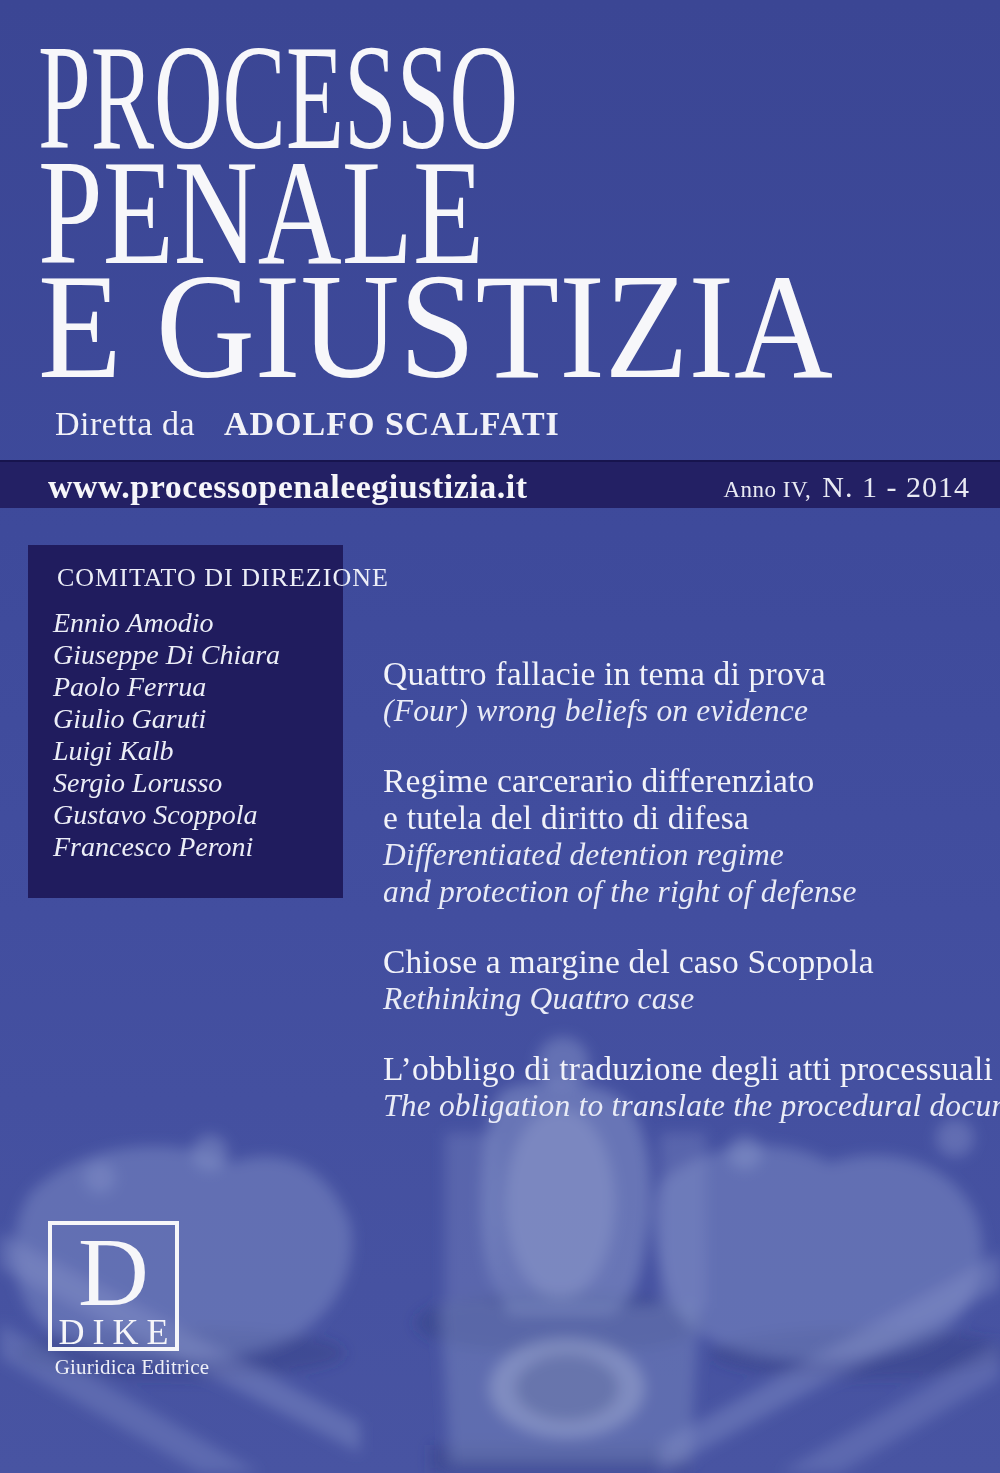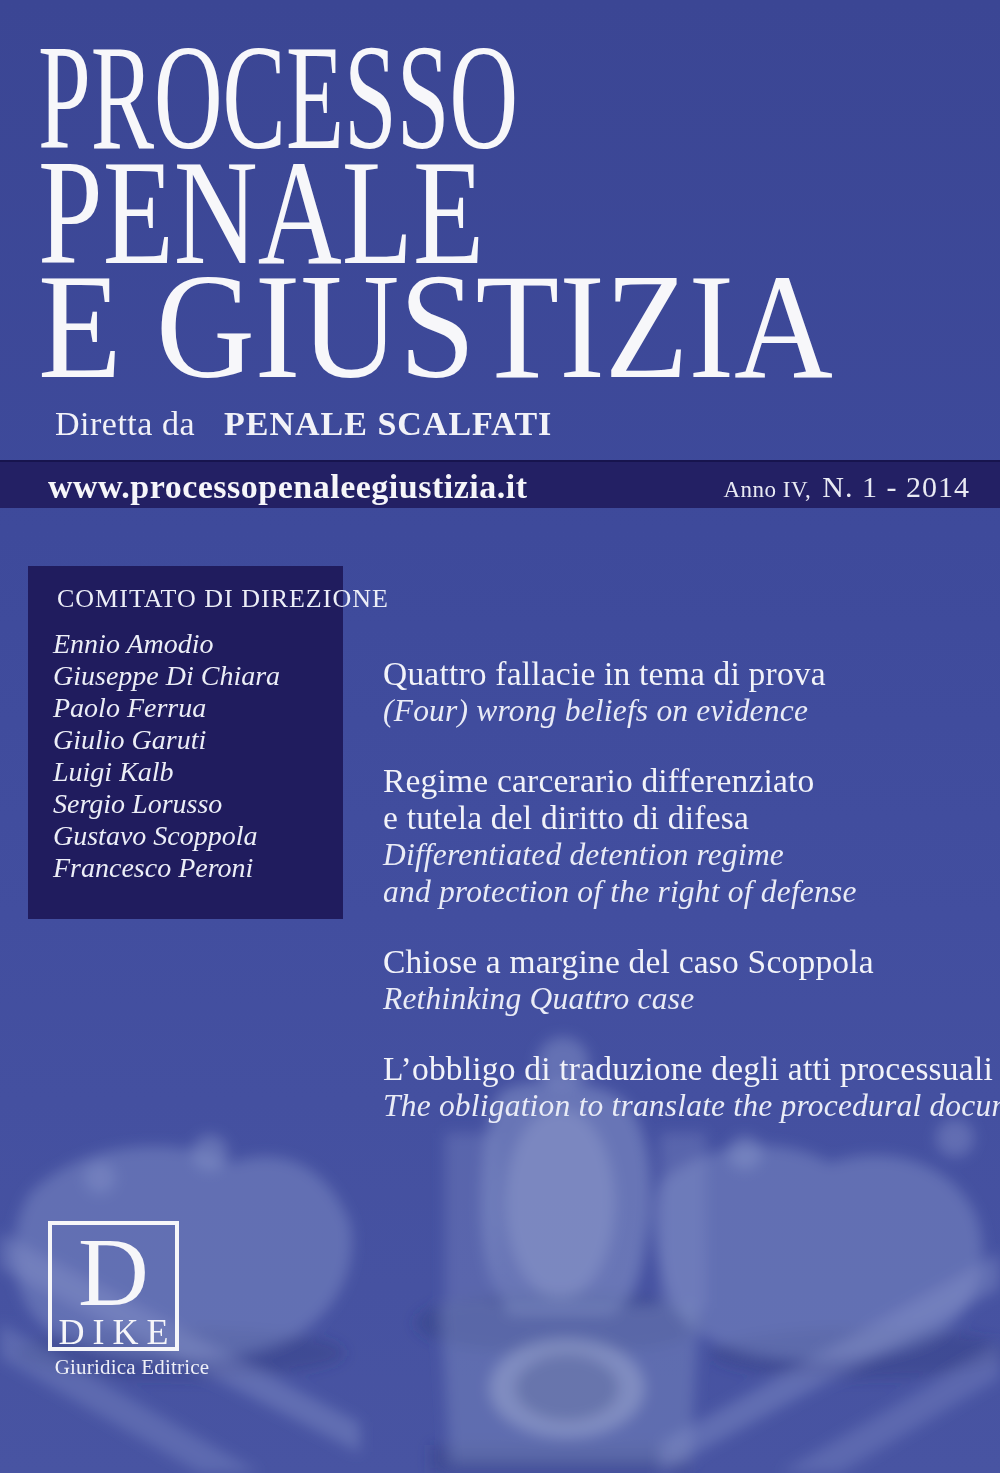--- a/index.html
+++ b/index.html
@@ -34,21 +34,21 @@
     background:#232064;border-top:2px solid #17144e;box-sizing:border-box;
     display:flex;align-items:center;justify-content:space-between;
     padding:4px 30px 0 48px;
   }
   .band .website{font-weight:bold;font-size:34px;letter-spacing:.5px;color:#f6f6fa;}
   .band .issue{display:flex;align-items:baseline;gap:11px;color:#e9eaf3;white-space:nowrap;}
   .band .issue-label{font-size:23px;letter-spacing:.5px;}
   .band .issue-value{font-size:30px;letter-spacing:1px;}
   
   .panel{
-    position:absolute;left:28px;top:566px;width:315px;height:353px;
+    position:absolute;left:28px;top:545px;width:315px;height:353px;
     background:#201c5e;box-sizing:border-box;
     padding:18px 0 0 25px;
   }
   .panel-heading{
     font-size:26px;letter-spacing:1px;color:#eceef7;
     margin:0 0 14px 4px;white-space:nowrap;
   }
   .member-list{list-style:none;margin:0;padding:0;}
   .member-list li{
     font-style:italic;font-size:28px;line-height:32px;color:#eceef7;white-space:nowrap;
@@ -123,21 +123,21 @@
     </g>
   </svg>
 
   <svg class="title-svg" viewBox="0 0 830 400" xmlns="http://www.w3.org/2000/svg">
     <text x="0" y="120" textLength="480" lengthAdjust="spacingAndGlyphs">PROCESSO</text>
     <text x="0" y="235" textLength="446" lengthAdjust="spacingAndGlyphs">PENALE</text>
     <text x="0" y="349" textLength="795" lengthAdjust="spacingAndGlyphs">E GIUSTIZIA</text>
   </svg>
 
   <div class="director">
-    <span class="prefix">Diretta da</span><span class="name">PENALE SCALFATI</span>
+    <span class="prefix">Diretta da</span><span class="name">ADOLFO SCALFATI</span>
   </div>
 
   <div class="band">
     <span class="website">www.processopenaleegiustizia.it</span>
     <span class="issue">
       <span class="issue-label">Anno IV,</span>
       <span class="issue-value">N. 1 - 2014</span>
     </span>
   </div>
 

